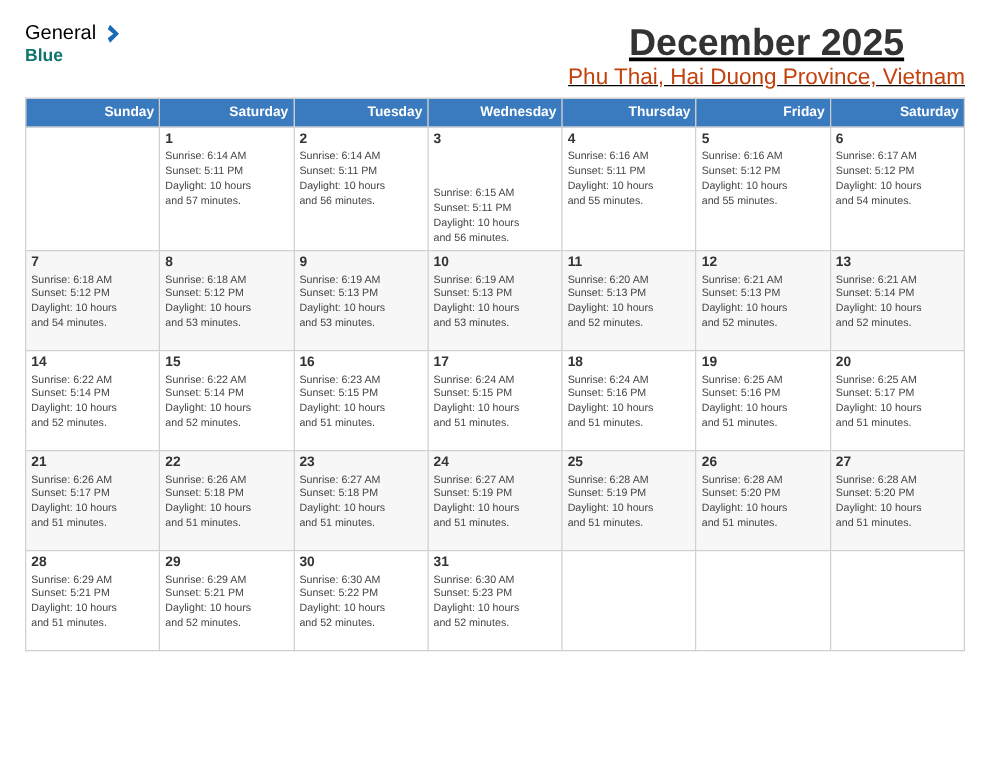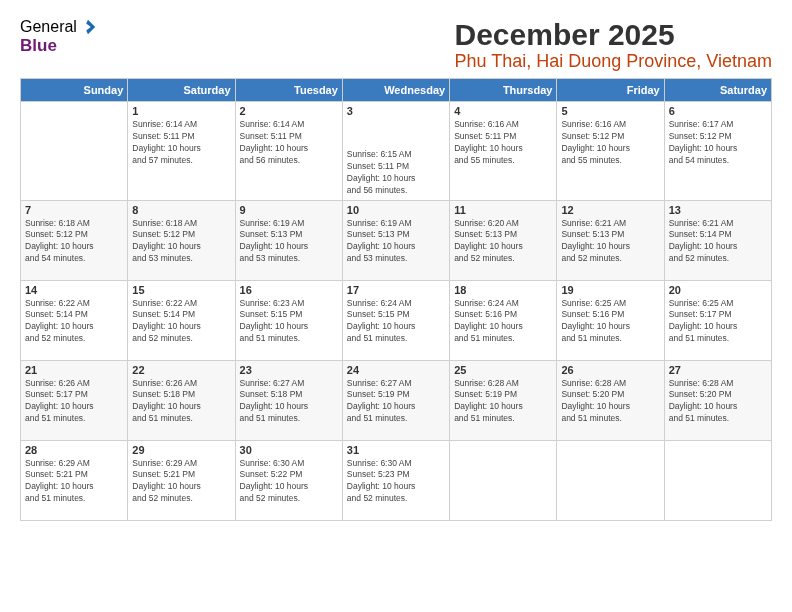--- a/index.html
+++ b/index.html
@@ -30,21 +30,22 @@
     .logo-text {
       display: flex;
       align-items: center;
     }
     .logo-icon {
       width: 18px;
       height: 18px;
       margin-left: 2px;
     }
     .title-section {
-      text-align: left;
+      text-align: center;
+      text-decoration: underline;
     }
     .month-title {
       font-size: 30px;
       font-weight: bold;
       color: #333;
       line-height: 1.1;
     }
     .subtitle {
       font-size: 18px;
       color: #c2410c;
@@ -97,21 +98,21 @@
 <div class="page">
   <div class="header">
     <div class="logo">
       <div class="logo-text">
         <span>General</span>
         <svg class="logo-icon" viewBox="0 0 20 20">
           <polygon points="10,2 18,10 10,18 8,14 13,10 8,6" fill="#1a6bb5"></polygon>
         </svg>
       </div>
       <div>
-        <span style="font-size:17px;font-weight:bold;color:#701a75;">Blue</span>
+        <span style="font-size:14px;font-weight:bold;color:#0f766e;">Blue</span>
       </div>
     </div>
     <div class="title-section">
       <div class="month-title">December 2025</div>
       <div class="subtitle">Phu Thai, Hai Duong Province, Vietnam</div>
     </div>
   </div>
 
   <table class="calendar-table">
     <thead>

